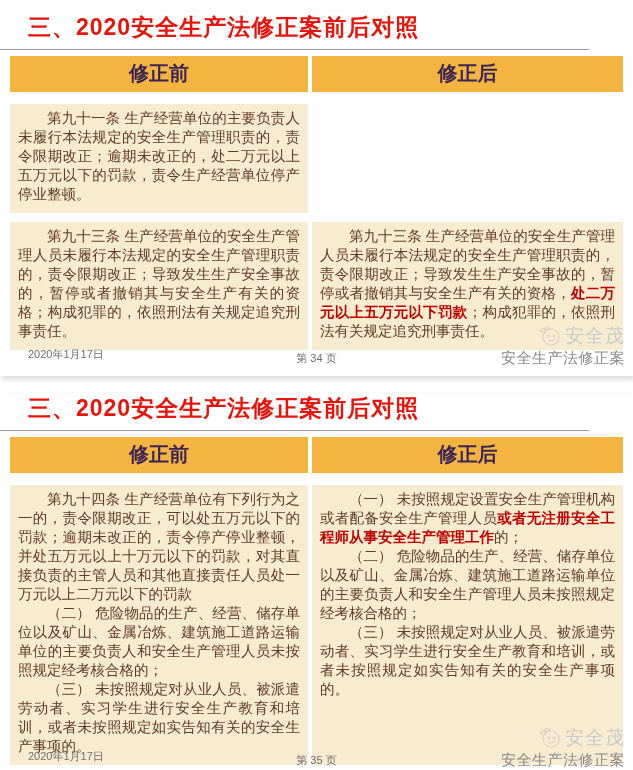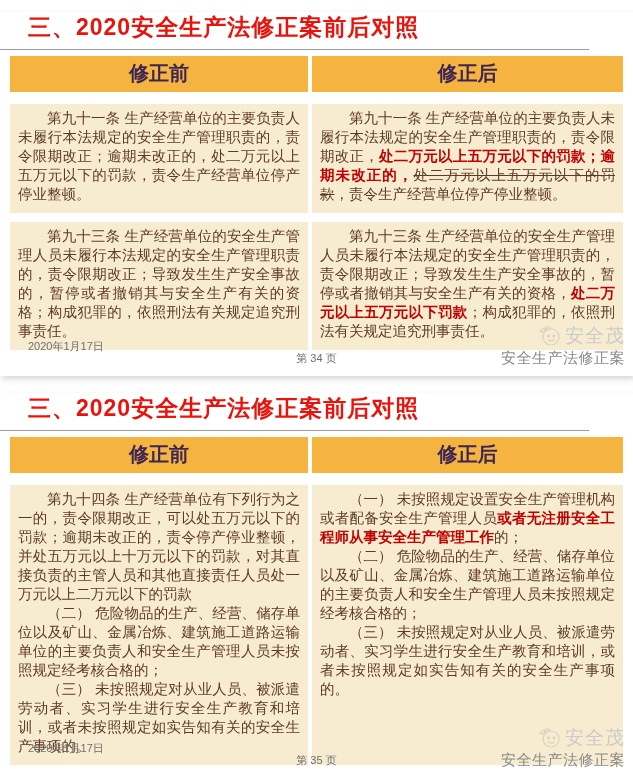--- a/index.html
+++ b/index.html
@@ -27,21 +27,21 @@
   .col-l { flex:0 0 298px; }
   .col-r { flex:1 1 auto; }
   .para { text-indent:2em; text-align:justify; }
   .seg-n { }
   .seg-r { color:#c00000; font-weight:bold; }
   .seg-d { text-decoration:line-through; }
   .slide-2 .td { min-height:233px; }
 
   .slide-footer { position:absolute; left:0; right:0; bottom:10px; height:16px;
                   font-size:11px; color:#6e6e6e; }
-  .footer-date { position:absolute; left:28px; bottom:12px; }
+  .footer-date { position:absolute; left:28px; bottom:4px; }
   .footer-page { position:absolute; left:0; right:0; bottom:0; text-align:center; }
   .logo-block { position:absolute; right:8px; bottom:-2px; text-align:left; }
   .logo-row { display:flex; align-items:center; justify-content:flex-end; gap:2px; }
   .logo-icon { opacity:.55; }
   .logo-text { font-size:19px; color:#cbcbcb; letter-spacing:1px; }
   .logo-sub { font-size:15px; color:#8a8a8a; letter-spacing:.5px; margin-top:-2px; }
 </style>
 </head>
 <body>
 
@@ -51,23 +51,20 @@
     <h1 class="slide-title">三、2020安全生产法修正案前后对照</h1>
     <div class="rule"></div>
     <div class="cmp-table">
       <div class="thead">
         <div class="th col-l">修正前</div>
         <div class="th col-r">修正后</div>
       </div>
       <div class="trow">
         <div class="td col-l">
             <div class="para"><span class="seg-n">第九十一条  生产经营单位的主要负责人未履行本法规定的安全生产管理职责的，责令限期改正；逾期未改正的，处二万元以上五万元以下的罚款，责令生产经营单位停产停业整顿。</span></div>
-          </div>
-        <div class="td col-r">
-            <div class="para"><span class="seg-n">第九十一条  生产经营单位的主要负责人未履行本法规定的安全生产管理职责的，责令限期改正，</span><span class="seg-r">处二万元以上五万元以下的罚款；逾期未改正的，</span><span class="seg-d">处二万元以上五万元以下的罚款</span><span class="seg-n">，责令生产经营单位停产停业整顿。</span></div>
           </div>
       </div>
       <div class="trow">
         <div class="td col-l">
             <div class="para"><span class="seg-n">第九十三条  生产经营单位的安全生产管理人员未履行本法规定的安全生产管理职责的，责令限期改正；导致发生生产安全事故的，暂停或者撤销其与安全生产有关的资格；构成犯罪的，依照刑法有关规定追究刑事责任。</span></div>
           </div>
         <div class="td col-r">
             <div class="para"><span class="seg-n">第九十三条  生产经营单位的安全生产管理人员未履行本法规定的安全生产管理职责的，责令限期改正；导致发生生产安全事故的，暂停或者撤销其与安全生产有关的资格，</span><span class="seg-r">处二万元以上五万元以下罚款</span><span class="seg-n">；构成犯罪的，依照刑法有关规定追究刑事责任。</span></div>
           </div>
       </div>

